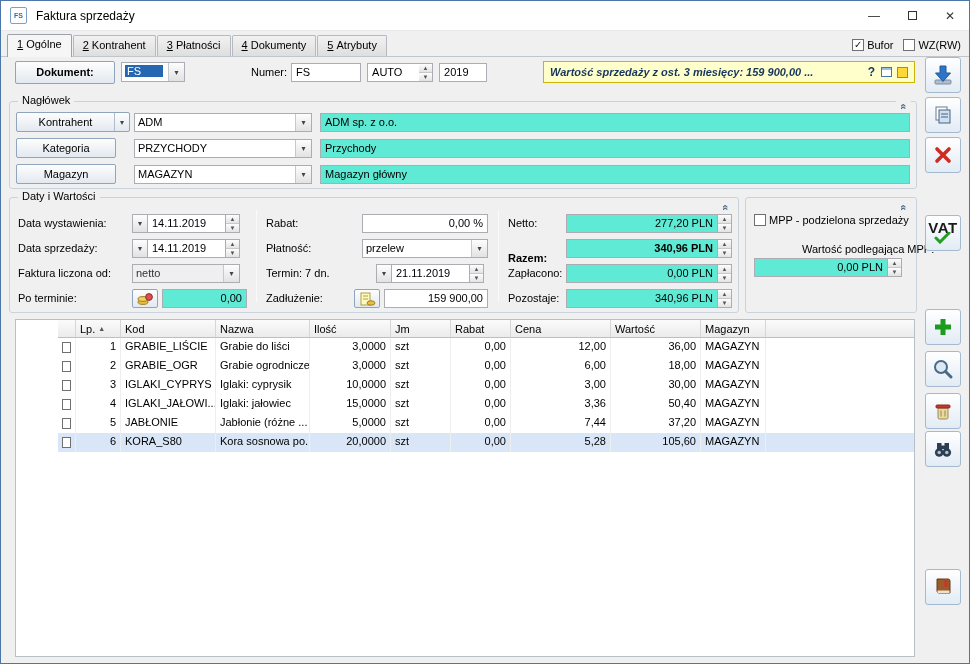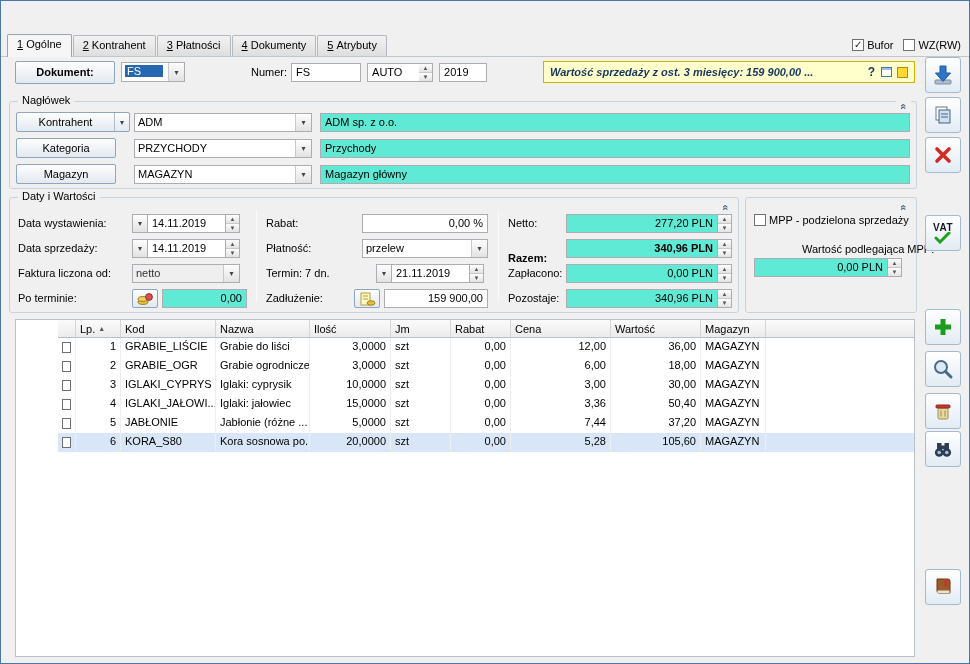--- a/index.html
+++ b/index.html
@@ -93,27 +93,42 @@
   .c-rabat { width:60px; flex:none; }
   .c-cena { width:100px; flex:none; }
   .c-wartosc { width:90px; flex:none; }
   .c-magazyn { width:65px; flex:none; }
   .c-fill { flex:1; border-right:none; }
 
   
   .toolbar { position:absolute; top:54px; right:6px; width:40px; bottom:0; }
   .tool { position:absolute; left:2px; width:36px; height:36px; border:1px solid #a4bad0; border-radius:3px; background:linear-gradient(#ffffff,#e2ebf4); display:flex; align-items:center; justify-content:center; }
   .vat-wrap { display:flex; flex-direction:column; align-items:center; line-height:9px; }
-  .vat-t { font-size:10px; font-weight:bold; color:#1a1a1a; letter-spacing:0.5px; }
+  .vat-t { font-size:15px; font-weight:bold; color:#1a1a1a; letter-spacing:0.5px; }
 </style>
 </head>
 <body>
 
 <div class="window">
 
+  <div class="titlebar">
+    <div class="app-icon">FS</div>
+    <div class="title">Faktura sprzedaży</div>
+    <div class="win-controls">
+      <div class="win-btn">
+          <span>—</span>
+        </div>
+      <div class="win-btn">
+          <span class="max-glyph"></span>
+        </div>
+      <div class="win-btn">
+          <span>✕</span>
+        </div>
+    </div>
+  </div>
 
   <div class="tabbar">
     <div class="tab active"><span class="num">1</span>&nbsp;<span>Ogólne</span></div>
     <div class="tab"><span class="num">2</span>&nbsp;<span>Kontrahent</span></div>
     <div class="tab"><span class="num">3</span>&nbsp;<span>Płatności</span></div>
     <div class="tab"><span class="num">4</span>&nbsp;<span>Dokumenty</span></div>
     <div class="tab"><span class="num">5</span>&nbsp;<span>Atrybuty</span></div>
   </div>
 
   <div class="top-checks">

